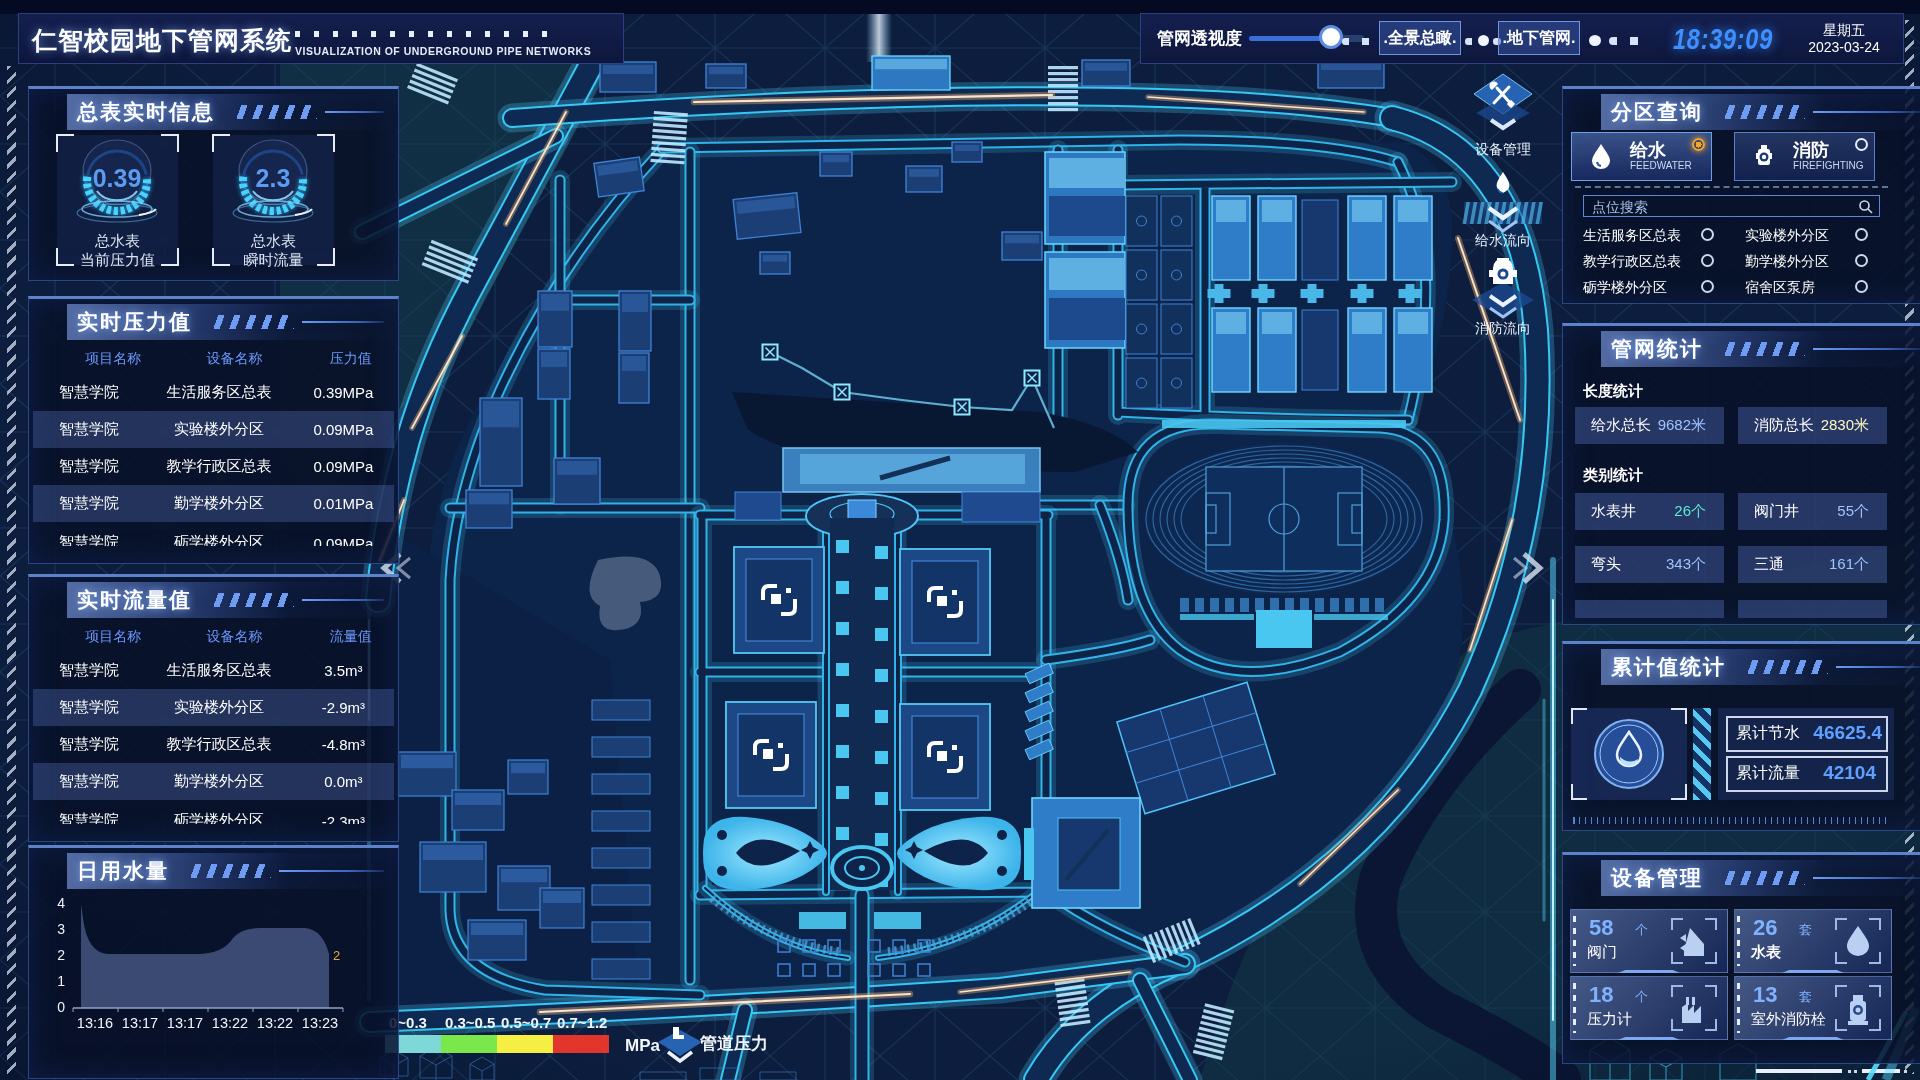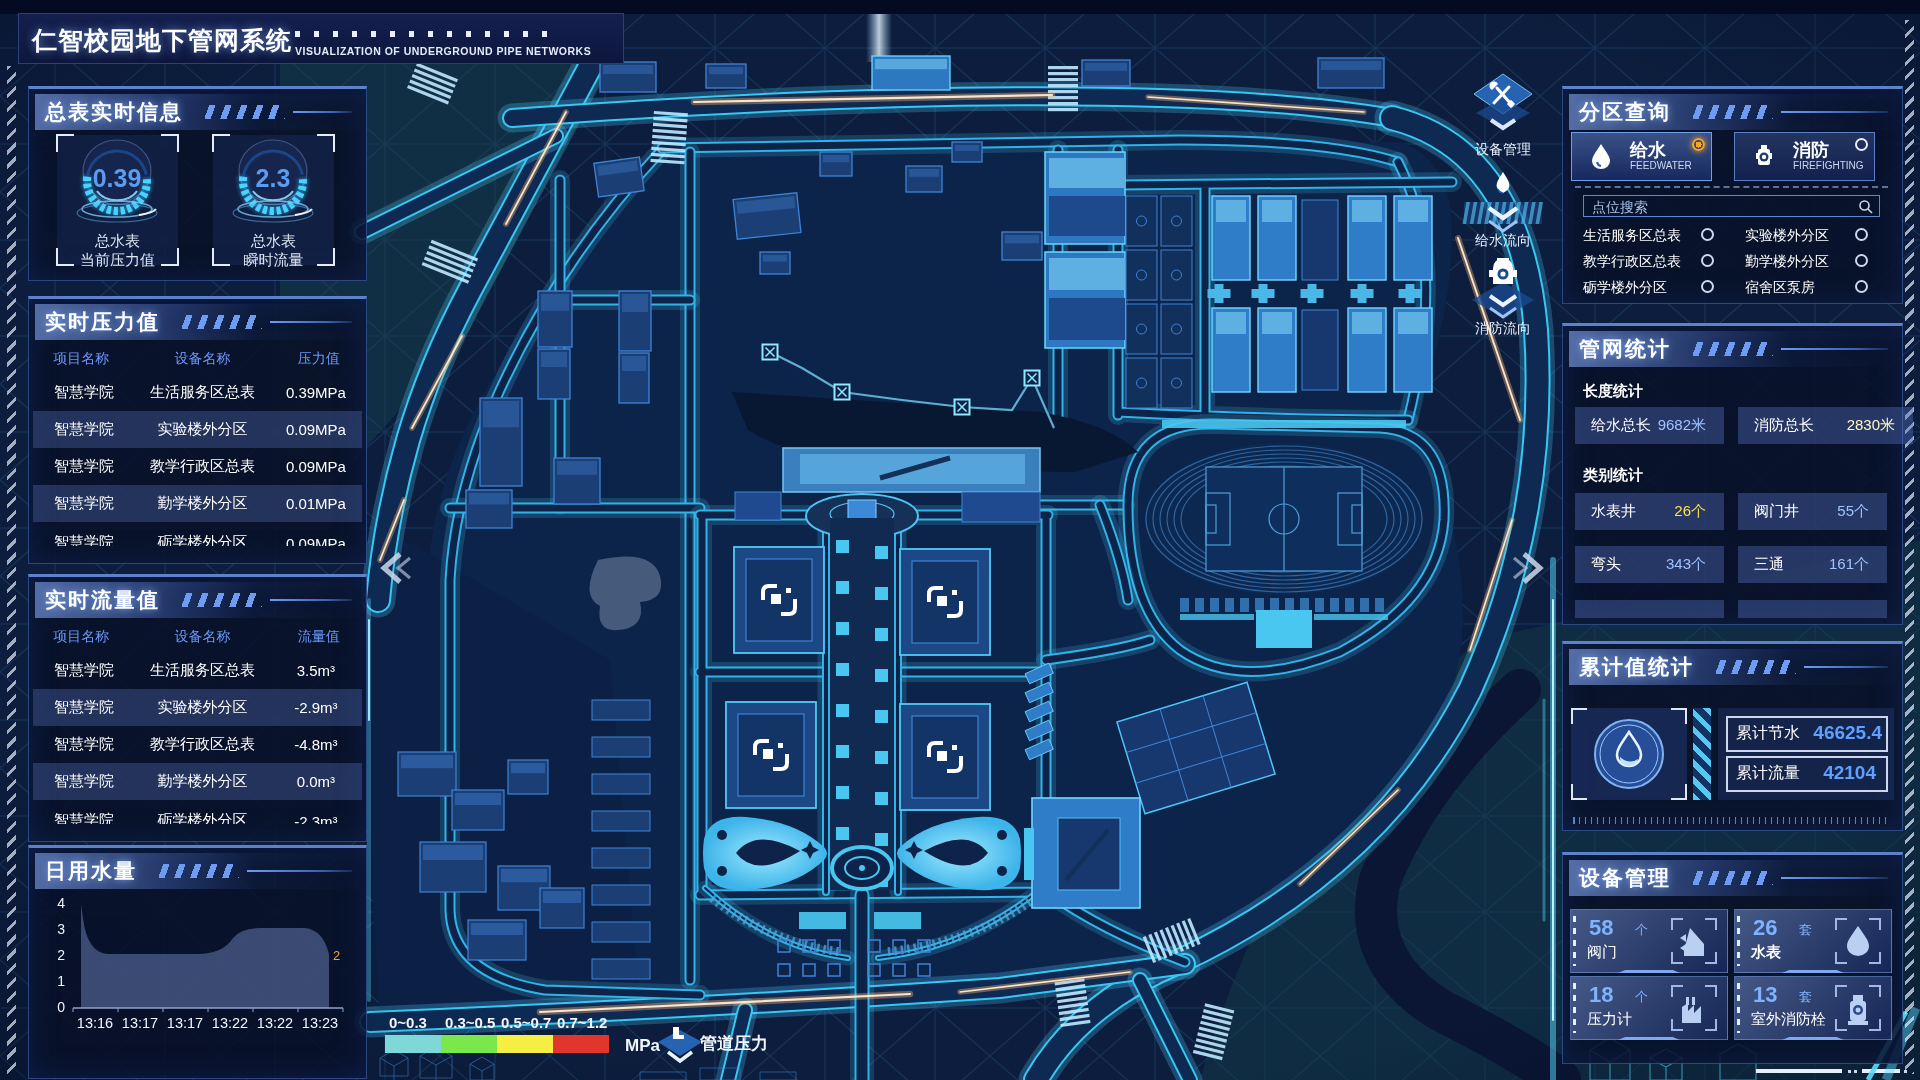--- a/index.html
+++ b/index.html
@@ -1,18 +1,18 @@
 <!DOCTYPE html>
 <html><head>
 <meta charset="utf-8">
 <style>
 html,body{margin:0;padding:0;background:#060d24;font-family:"Liberation Sans",sans-serif;}
 #stage{position:relative;width:1920px;height:1080px;overflow:hidden;background:#0a1830;}
 #map{position:absolute;left:0;top:0;}
-.panel{position:absolute;background:rgba(8,16,40,.86);border:1px solid rgba(72,115,205,.55);border-top:3px solid rgba(108,150,230,.85);box-shadow:inset 0 0 30px rgba(25,55,130,.35);z-index:20;}
+.panel{position:absolute;background:rgba(8,16,40,.86);border:1px solid rgba(72,115,205,.55);border-top:3px solid rgba(108,150,230,.85);box-shadow:inset 0 0 30px rgba(25,55,130,.35);z-index:20;padding-left:32px;}
 .ph{display:flex;align-items:center;height:36px;margin:5px 6px 0 6px;padding-left:10px;background:linear-gradient(90deg,rgba(130,162,235,.62),rgba(72,105,190,.40) 42%,rgba(32,58,125,.16) 68%,rgba(20,40,95,.05));}
 .pt{color:#fff;font-size:21px;font-weight:bold;letter-spacing:2px;text-shadow:0 0 9px rgba(130,175,255,.9);white-space:nowrap;}
 .sl{width:80px;height:14px;margin:0 8px 0 22px;background:repeating-linear-gradient(110deg,transparent 0 4px,#6d9cf2 4px 10px,transparent 10px 15px);flex:none;}
 .ln{flex:1;height:2px;margin-right:8px;background:linear-gradient(90deg,#6d9cf2,#3a62b5 70%,rgba(58,98,181,.3));}
 .thead{display:flex;color:#6b97fa;font-size:14px;height:26px;align-items:center;}
 .trow{display:flex;color:#fff;font-size:15px;height:37px;align-items:center;}
 .hl{background:rgba(98,128,208,.30);}
 .c1{width:31%;text-align:center;}
 .c2{width:41%;text-align:center;}
 .c3{width:28%;text-align:center;}
@@ -843,20 +843,46 @@
 
 <div style="position:absolute;left:18px;top:13px;width:604px;height:49px;background:linear-gradient(180deg,#141f4e,#0d173d);border:1px solid #2b3f7e;z-index:15;">
 
   <div style="position:absolute;left:13px;top:10px;font-size:25px;font-weight:bold;color:#ffffff;letter-spacing:1px;text-shadow:0 0 10px rgba(140,180,255,.7);white-space:nowrap;">仁智校园地下管网系统</div>
 
   <div style="position:absolute;left:276px;top:17px;width:256px;height:6px;background:repeating-linear-gradient(90deg,#e8eefc 0 5px,transparent 5px 19px);"></div>
 
   <div style="position:absolute;left:276px;top:31px;font-size:10.5px;font-weight:bold;color:#e4ebfa;letter-spacing:0.5px;white-space:nowrap;">VISUALIZATION  OF  UNDERGROUND  PIPE  NETWORKS</div>
 </div>
 
+<div style="position:absolute;left:1140px;top:13px;width:762px;height:49px;background:linear-gradient(180deg,#141f4e,#0d173d);border:1px solid #2b3f7e;z-index:15;">
+
+  <div style="position:absolute;left:16px;top:13px;font-size:17px;color:#ffffff;font-weight:bold;">管网透视度</div>
+
+  <div style="position:absolute;left:108px;top:22px;width:90px;height:5px;background:#3a6fd8;border-radius:3px;"></div>
+  <div style="position:absolute;left:195px;top:21px;width:28px;height:7px;background:#27406f;border-radius:3px;"></div>
+
+  <div style="position:absolute;left:178px;top:11px;width:24px;height:24px;background:#ffffff;border:3px solid #5d8ce0;border-radius:50%;box-sizing:border-box;"></div>
+
+  <div style="position:absolute;left:201px;top:24px;width:30px;height:7px;background:repeating-linear-gradient(90deg,#d7e2f8 0 7px,transparent 7px 20px);border-radius:3px;"></div>
+
+  <div style="position:absolute;left:238px;top:7px;width:80px;height:32px;background:rgba(62,96,180,.45);border:1px solid #6f94e0;color:#fff;font-size:16px;font-weight:bold;text-align:center;line-height:32px;">.全景总瞰.</div>
+
+  <div style="position:absolute;left:324px;top:24px;width:10px;height:7px;background:repeating-linear-gradient(90deg,#d7e2f8 0 7px,transparent 7px 14px);border-radius:3px;"></div>
+  <div style="position:absolute;left:337px;top:21px;width:11px;height:11px;background:#f0f4fd;border-radius:50%;"></div>
+  <div style="position:absolute;left:352px;top:24px;width:8px;height:7px;background:#d7e2f8;border-radius:3px;"></div>
+
+  <div style="position:absolute;left:357px;top:7px;width:80px;height:32px;background:rgba(62,96,180,.45);border:1px solid #6f94e0;color:#fff;font-size:16px;font-weight:bold;text-align:center;line-height:32px;">.地下管网.</div>
+
+  <div style="position:absolute;left:448px;top:21px;width:12px;height:11px;background:#f0f4fd;border-radius:50%;"></div>
+  <div style="position:absolute;left:468px;top:23px;width:34px;height:8px;background:repeating-linear-gradient(90deg,#d7e2f8 0 8px,transparent 8px 21px);border-radius:4px;"></div>
+
+  <div style="position:absolute;left:507px;top:8px;width:150px;text-align:center;font-size:30px;font-weight:bold;font-style:italic;color:#3f90ff;letter-spacing:1px;transform:scaleX(.78);transform-origin:center;text-shadow:0 0 12px rgba(63,144,255,.8);">18:39:09</div>
+
+  <div style="position:absolute;left:655px;top:8px;width:96px;text-align:center;font-size:14px;line-height:17px;color:#ffffff;">星期五<br>2023-03-24</div>
+</div>
 
 <div style="position:absolute;left:7px;top:66px;width:9px;height:1008px;background:repeating-linear-gradient(135deg,rgba(235,242,255,.85) 0 3px,transparent 3px 10px);z-index:15;opacity:.8;"></div>
 
 <div style="position:absolute;left:1905px;top:20px;width:9px;height:1054px;background:repeating-linear-gradient(135deg,rgba(235,242,255,.85) 0 3px,transparent 3px 10px);z-index:15;opacity:.8;"></div>
 
 <div class="panel" style="left:28px;top:86px;width:337px;height:191px;">
 <div class="ph">
         <span class="pt">总表实时信息</span>
         <span class="sl"></span>
         <span class="ln"></span>
@@ -1151,30 +1177,30 @@
         <span class="ln"></span>
       </div>
 
 <div style="position:absolute;left:20px;top:56px;font-size:15px;font-weight:bold;color:#fff;">长度统计</div>
 
 <div style="position:absolute;left:12px;top:81px;width:149px;height:37px;background:rgba(84,112,190,.40);color:#fff;font-size:15px;overflow:hidden;">
 <span style="position:absolute;left:16px;top:9px;">给水总长</span>
         <span style="position:absolute;right:18px;top:9px;color:#9fc4ff;">9682米</span>
       </div>
 
-<div style="position:absolute;left:175px;top:81px;width:175px;height:37px;background:rgba(84,112,190,.40);color:#fff;font-size:15px;overflow:hidden;">
+<div style="position:absolute;left:175px;top:81px;width:149px;height:37px;background:rgba(84,112,190,.40);color:#fff;font-size:15px;overflow:hidden;">
 <span style="position:absolute;left:16px;top:9px;">消防总长</span>
         <span style="position:absolute;right:18px;top:9px;color:#fef9c3;">2830米</span>
       </div>
 
 <div style="position:absolute;left:20px;top:140px;font-size:15px;font-weight:bold;color:#fff;">类别统计</div>
 
 <div style="position:absolute;left:12px;top:167px;width:149px;height:37px;background:rgba(84,112,190,.40);color:#fff;font-size:15px;overflow:hidden;">
 <span style="position:absolute;left:16px;top:9px;">水表井</span>
-        <span style="position:absolute;right:18px;top:9px;color:#fde047;">26个</span>
+        <span style="position:absolute;right:18px;top:9px;color:#5eead4;">26个</span>
       </div>
 
 <div style="position:absolute;left:175px;top:167px;width:149px;height:37px;background:rgba(84,112,190,.40);color:#fff;font-size:15px;overflow:hidden;">
 <span style="position:absolute;left:16px;top:9px;">阀门井</span>
         <span style="position:absolute;right:18px;top:9px;color:#9fc4ff;">55个</span>
       </div>
 
 <div style="position:absolute;left:12px;top:220px;width:149px;height:37px;background:rgba(84,112,190,.40);color:#fff;font-size:15px;overflow:hidden;">
 <span style="position:absolute;left:16px;top:9px;">弯头</span>
         <span style="position:absolute;right:18px;top:9px;color:#9fc4ff;">343个</span>

